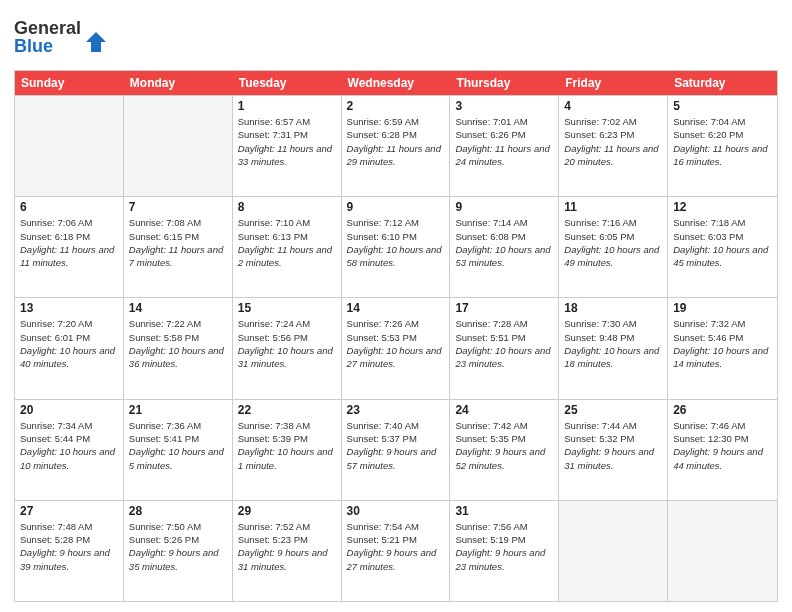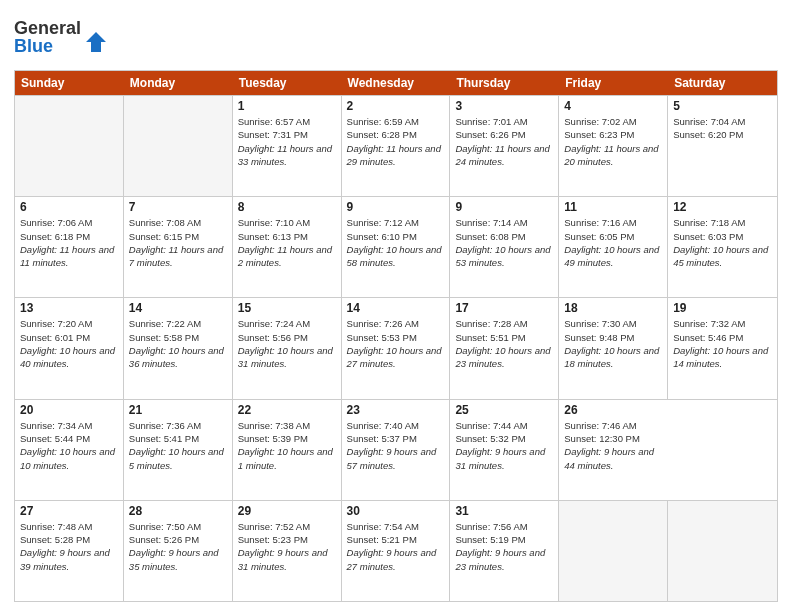--- a/index.html
+++ b/index.html
@@ -44,21 +44,21 @@
     }
     .calendar {
       flex: 1;
       display: flex;
       flex-direction: column;
       border: 1px solid #ccc;
     }
     .cal-header {
       display: grid;
       grid-template-columns: repeat(7, 1fr);
-      background: #c2410c;
+      background: #ef4444;
     }
     .cal-header-cell {
       color: #fff;
       font-size: 12px;
       font-weight: bold;
       padding: 5px 6px;
       text-align: left;
     }
     .cal-body {
       flex: 1;
@@ -153,20 +153,21 @@
           <div class="cal-cell">
             <div class="day-num">4</div>
             <div class="cell-text">Sunrise: 7:02 AM</div>
             <div class="cell-text">Sunset: 6:23 PM</div>
             <div class="cell-text daylight">Daylight: 11 hours and 20 minutes.</div>
           </div>
           <div class="cal-cell">
             <div class="day-num">5</div>
             <div class="cell-text">Sunrise: 7:04 AM</div>
             <div class="cell-text">Sunset: 6:20 PM</div>
+            <div class="cell-text daylight">Daylight: 11 hours and 16 minutes.</div>
           </div>
         </div>
         <div class="cal-row">
           <div class="cal-cell">
             <div class="day-num">6</div>
             <div class="cell-text">Sunrise: 7:06 AM</div>
             <div class="cell-text">Sunset: 6:18 PM</div>
             <div class="cell-text daylight">Daylight: 11 hours and 11 minutes.</div>
           </div>
           <div class="cal-cell">
@@ -267,20 +268,26 @@
             <div class="day-num">22</div>
             <div class="cell-text">Sunrise: 7:38 AM</div>
             <div class="cell-text">Sunset: 5:39 PM</div>
             <div class="cell-text daylight">Daylight: 10 hours and 1 minute.</div>
           </div>
           <div class="cal-cell">
             <div class="day-num">23</div>
             <div class="cell-text">Sunrise: 7:40 AM</div>
             <div class="cell-text">Sunset: 5:37 PM</div>
             <div class="cell-text daylight">Daylight: 9 hours and 57 minutes.</div>
+          </div>
+          <div class="cal-cell">
+            <div class="day-num">24</div>
+            <div class="cell-text">Sunrise: 7:42 AM</div>
+            <div class="cell-text">Sunset: 5:35 PM</div>
+            <div class="cell-text daylight">Daylight: 9 hours and 52 minutes.</div>
           </div>
           <div class="cal-cell">
             <div class="day-num">25</div>
             <div class="cell-text">Sunrise: 7:44 AM</div>
             <div class="cell-text">Sunset: 5:32 PM</div>
             <div class="cell-text daylight">Daylight: 9 hours and 31 minutes.</div>
           </div>
           <div class="cal-cell">
             <div class="day-num">26</div>
             <div class="cell-text">Sunrise: 7:46 AM</div>

